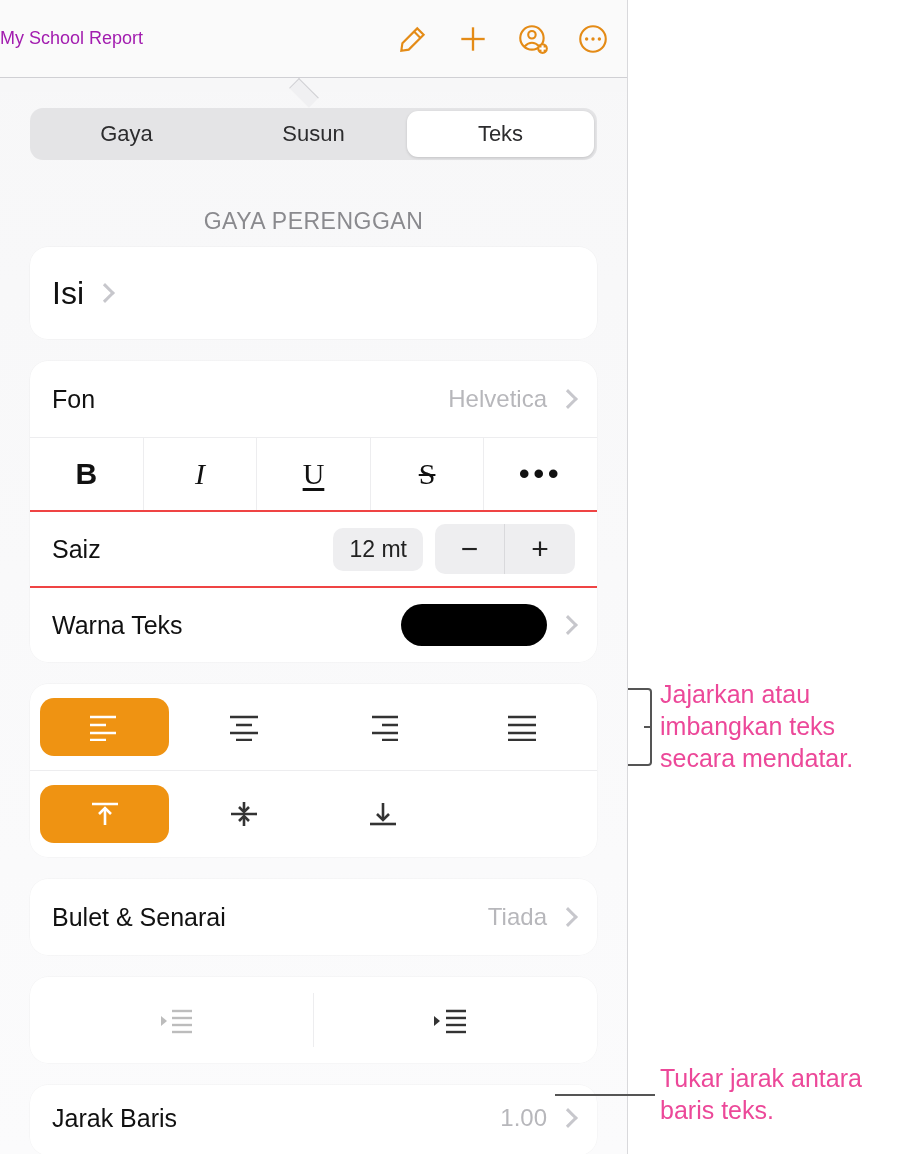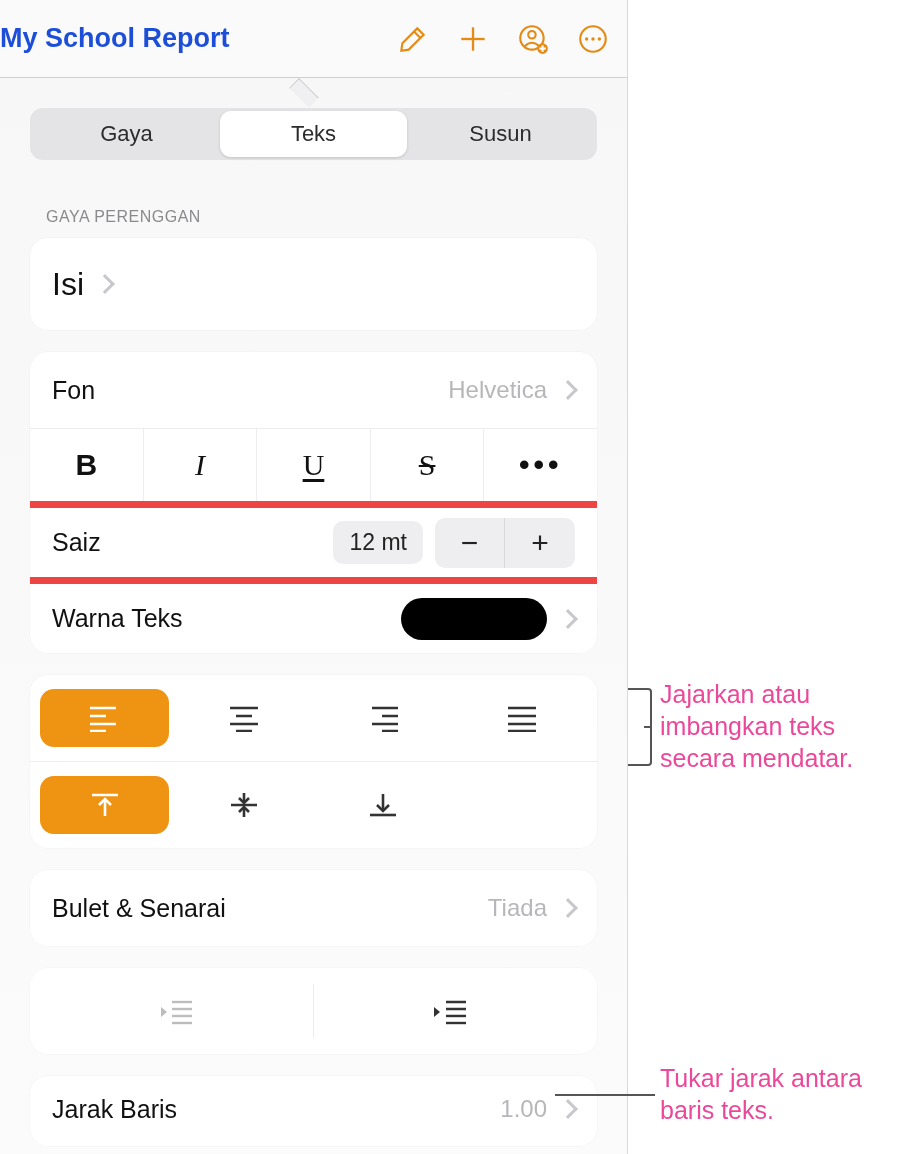--- a/index.html
+++ b/index.html
@@ -22,23 +22,23 @@
   .toolbar {
     height: 78px;
     background: #fafafa;
     border-bottom: 1px solid #d0d0d4;
     display: flex;
     align-items: center;
     padding: 0 8px;
     gap: 8px;
   }
   .doc-title {
-    color: #1d4ed8;
-    font-size: 27px;
-    font-weight: 700;
+    color: #a21caf;
+    font-size: 18px;
+    font-weight: 400;
     flex: 1;
     white-space: nowrap;
     overflow: hidden;
     margin-left: -8px;
   }
   .tool-icon {
     width: 52px; height: 52px;
     display:flex; align-items:center; justify-content:center;
     color:#e48b16;
   }
@@ -78,37 +78,38 @@
     border-radius:11px;
   }
   .segmented .seg.active {
     background:#fff;
     box-shadow: 0 1px 3px rgba(0,0,0,.15);
     font-weight:500;
   }
   .section-label {
     text-transform: uppercase;
     color:#8a8a8e;
-    font-size:16px;
+    font-size:23px;
     letter-spacing: .5px;
     padding: 34px 46px 12px 46px;
+    text-align: center;
   }
   .card {
     background:#fff;
     border-radius:18px;
     margin: 0 30px 22px 30px;
     overflow:hidden;
     box-shadow: 0 0 0 .5px rgba(0,0,0,.04);
   }
   .row {
     display:flex;
     align-items:center;
     padding: 0 22px;
     min-height: 76px;
-    border-top: 7px solid #ef4444;
+    border-top: 2px solid #ef4444;
   }
   .row:first-child { border-top:none; }
   .row.big { min-height: 92px; }
   .row-label { font-size:25px; color:#111; }
   .row-label.large { font-size:32px; font-weight:400; }
   .row-val { margin-left:auto; font-size:24px; color:#b7b7bb; }
   .chevron {
     width:14px; height:14px;
     border-right:3px solid #c7c7cc;
     border-bottom:3px solid #c7c7cc;
@@ -265,22 +266,22 @@
         </svg>
     </div>
   </div>
 
   <div class="caret-mask"></div>
   <div class="caret"></div>
 
   <div class="segwrap">
     <div class="segmented">
       <div class="seg">Gaya</div>
+      <div class="seg">Susun</div>
       <div class="seg active">Teks</div>
-      <div class="seg">Susun</div>
     </div>
   </div>
 
   <div class="section-label">GAYA PERENGGAN</div>
 
   <div class="card">
     <div class="row big">
       <div class="row-label large">Isi</div>
       <span class="chevron"></span>
     </div>

